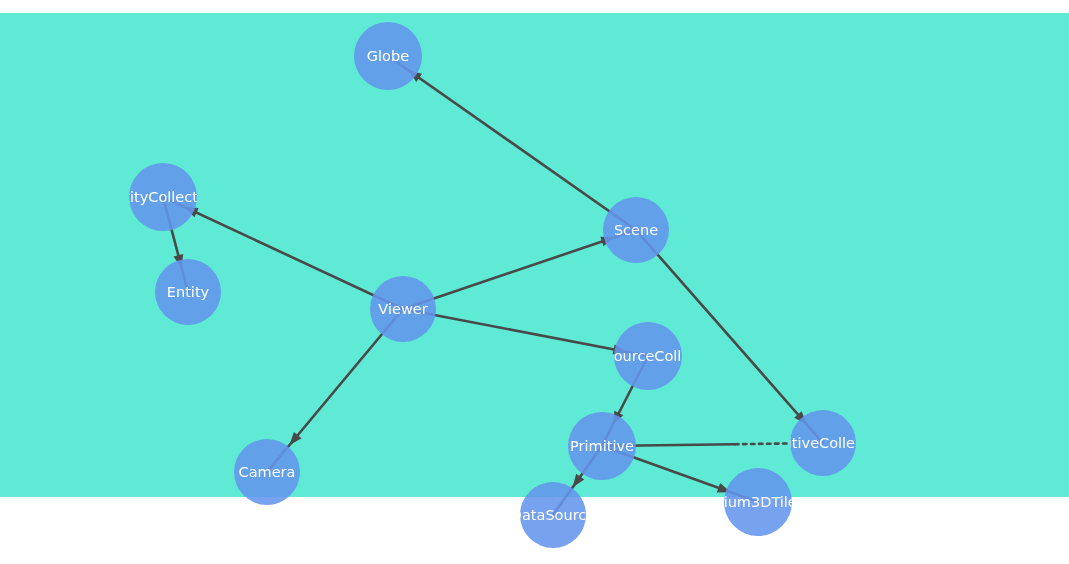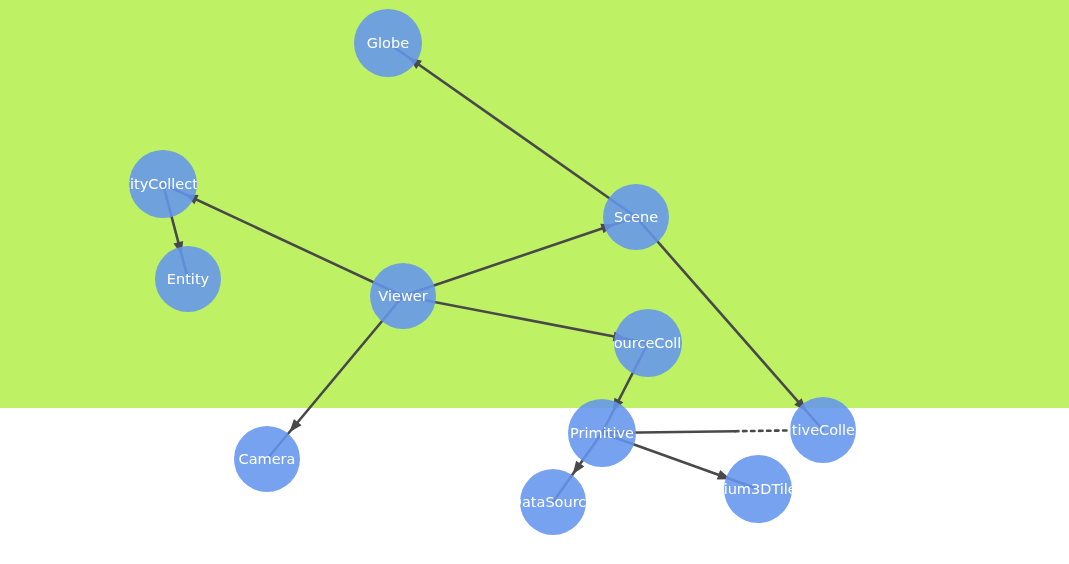--- a/index.html
+++ b/index.html
@@ -7,22 +7,23 @@
     padding: 0;
     background: #ffffff;
     width: 1069px;
     height: 564px;
     overflow: hidden;
     font-family: "DejaVu Sans", sans-serif;
   }
   #graph-wrap {
     position: relative;
     width: 1069px;
-    height: 408px;
-    background: #bef264;
+    height: 484px;
+    background: #5eead4;
+    margin-top: 13px;
   }
   svg { display: block; }
   .edge-line {
     fill: none;
     stroke-linecap: round;
   }
   .node-circle { stroke: none; }
   .node-label {
     text-anchor: middle;
     dominant-baseline: middle;

